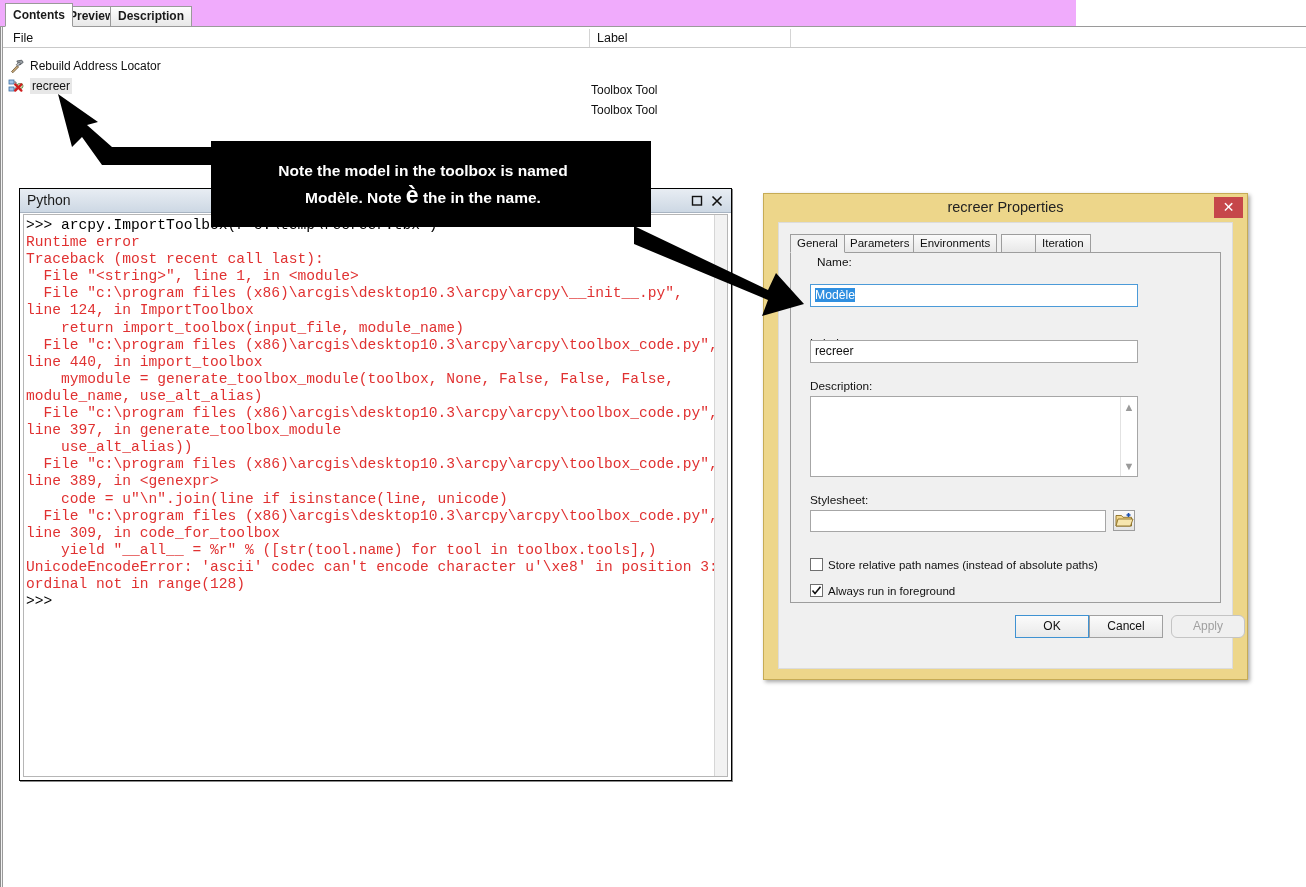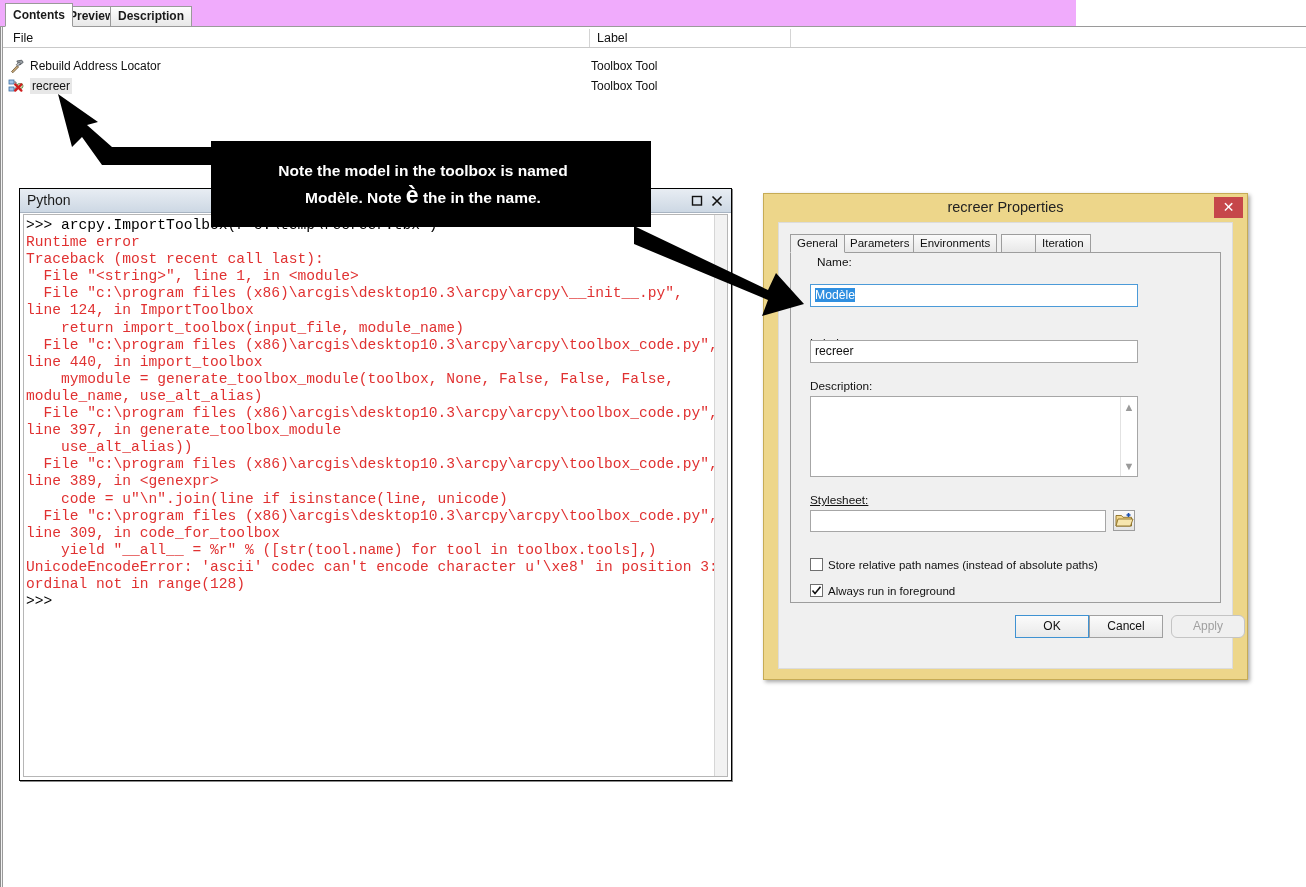--- a/index.html
+++ b/index.html
@@ -30,21 +30,21 @@
   
   #col-header{position:absolute;left:3px;top:28px;width:1303px;height:20px;background:#ffffff;}
   #col-header:after{content:"";position:absolute;left:0;bottom:0;width:1303px;height:1px;background:#c9c9c9;}
   .col-h{position:absolute;top:0;height:20px;line-height:20px;font-size:12.5px;color:#111;}
   .col-div{position:absolute;top:1px;width:1px;height:18px;background:#d4d4d4;}
 
   
   .tree-row{position:absolute;left:8px;height:16px;font-size:12px;color:#111;}
   .tree-row .lbl{position:absolute;left:22px;top:0;line-height:16px;white-space:nowrap;}
   .tree-row .lbl.selected{background:#e7e7e7;padding:0 2px;}
-  .type-cell{position:absolute;font-size:12px;color:#111;line-height:16px;white-space:nowrap;}
+  .type-cell{position:absolute;font-size:12px;color:#111;line-height:16px;white-space:nowrap;margin-top:24px;}
 
   .ico{position:absolute;left:0;top:0;width:17px;height:16px;}
 
   
   #python-window{position:absolute;left:19px;top:188px;width:713px;height:593px;
      background:#ffffff;border:1px solid #000;box-sizing:border-box;
      box-shadow:1px 1px 0 #8a8a8a;}
   #py-titlebar{position:absolute;left:0;top:0;width:100%;height:24px;
      background:linear-gradient(to bottom,#e8edf3,#cdd8e4);
      border-bottom:1px solid #a8b4c2;box-sizing:border-box;}
@@ -225,21 +225,21 @@
       </div>
 
       <div class="fld-label" style="left:19px;top:126px;">Description:</div>
       <div id="desc-box" style="left:19px;top:143px;width:328px;height:81px;">
         <div id="desc-scroll">
           <div class="sc-arrow" style="top:2px;">▲</div>
           <div class="sc-arrow" style="bottom:2px;">▼</div>
         </div>
       </div>
 
-      <div class="fld-label" style="left:19px;top:240px;text-decoration:underline;">Stylesheet:</div>
+      <div class="fld-label" style="left:19px;top:240px;">Stylesheet:</div>
       <div class="txtbox" style="left:19px;top:257px;width:296px;height:22px;">
         <span></span>
       </div>
       <div id="folder-btn" style="left:322px;top:257px;">
         <svg width="20" height="19" viewBox="0 0 20 19">
           <path d="M2 4.5 H7.5 L9 6.3 H17.5 V15 H2 Z" fill="#f2d68c" stroke="#8a6d23" stroke-width=".9"></path>
           <path d="M4 8 H19 L16.5 15 H2 Z" fill="#f7e6ae" stroke="#8a6d23" stroke-width=".9"></path>
           <path d="M14.5 2 V6 M12.5 4 H16.5" stroke="#1a4fb0" stroke-width="1.6"></path>
         </svg>
       </div>

